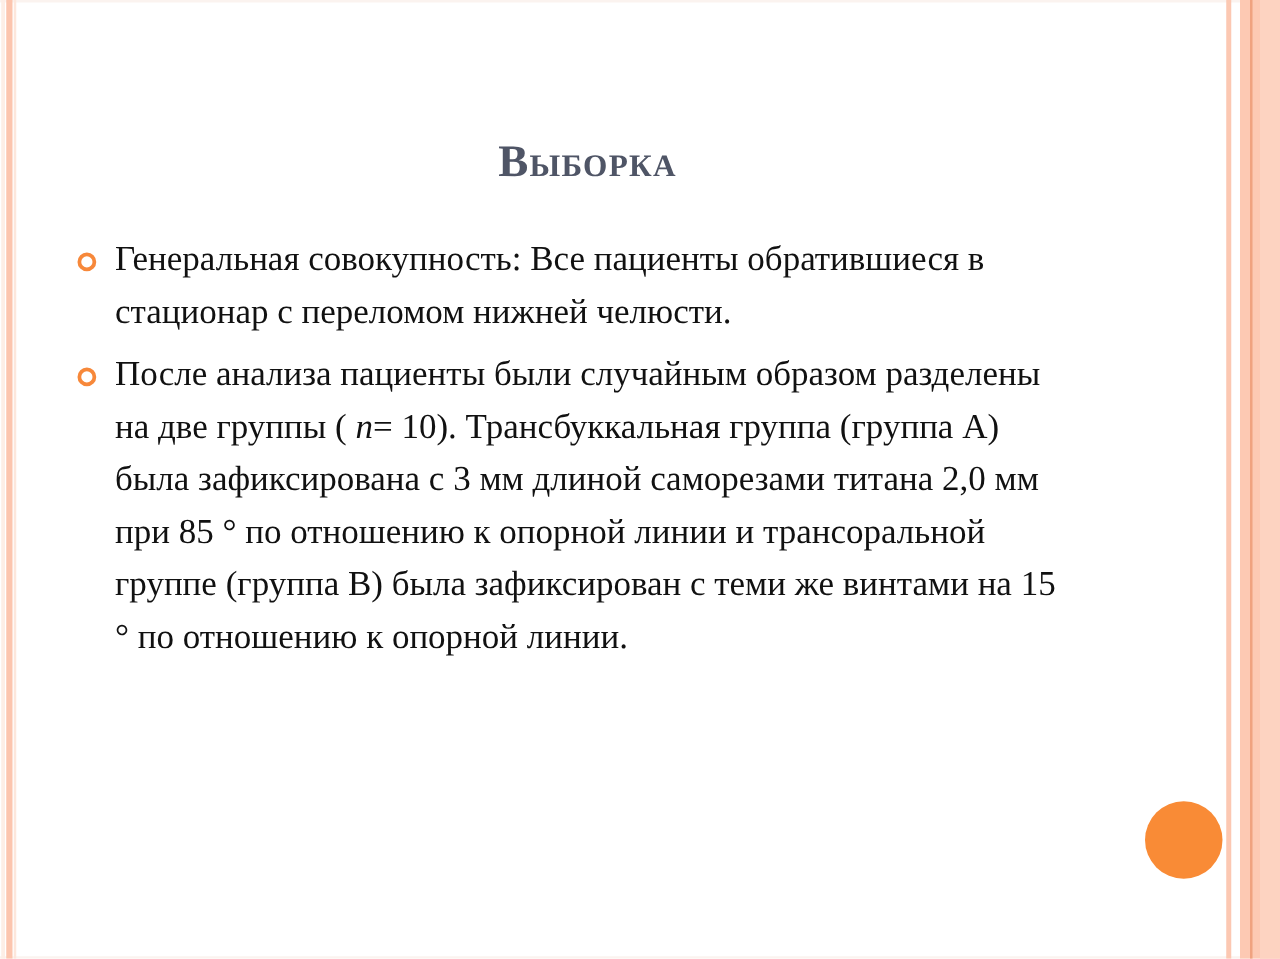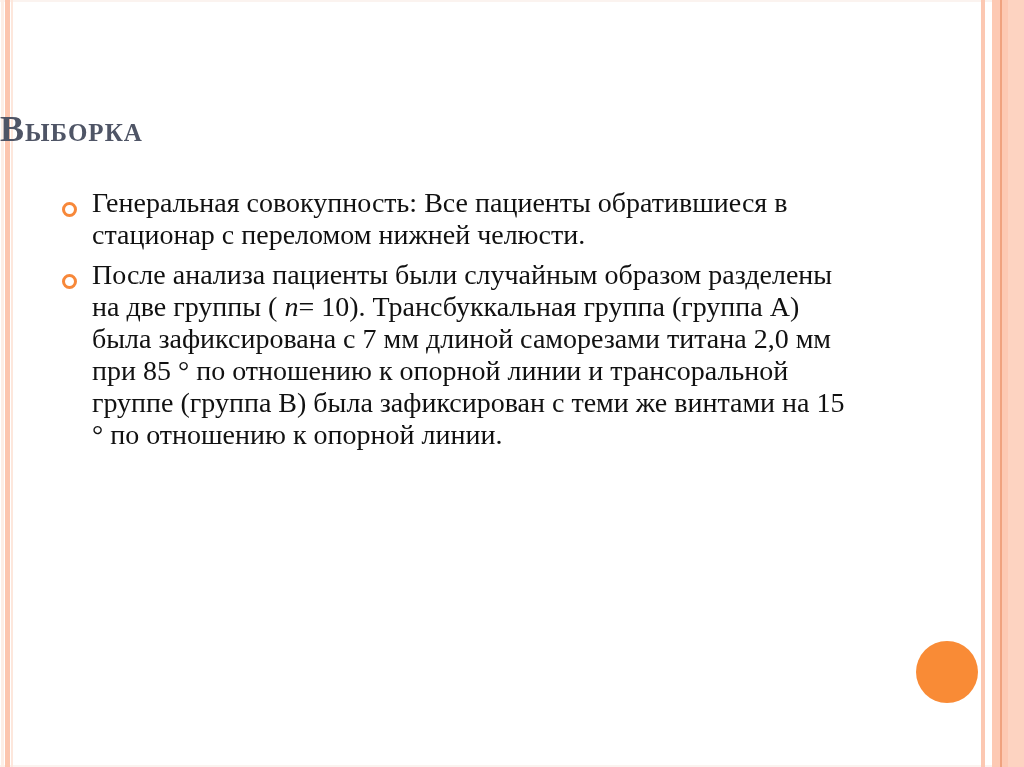--- a/index.html
+++ b/index.html
@@ -24,38 +24,38 @@
     .r2 { left: 992px; width: 32px; background: #fdc9b3; }
     .r3 { left: 1000px; width: 2px; background: #f0a27f; }
     .r4 { left: 1008px; width: 16px; background: #fdd3c1; }
     .topline { position: absolute; left: 0; right: 0; top: 0; height: 2px; background: #fbf3ef; }
     .bottomline { position: absolute; left: 0; right: 0; bottom: 0; height: 2px; background: #fbf3ef; }
 
     .title {
       position: absolute;
       left: 0; width: 940px;
       top: 108px;
-      text-align: left;
+      text-align: center;
       color: #4f5566;
       font-weight: bold;
       font-size: 36px;
       font-variant: small-caps;
       letter-spacing: 1px;
     }
     .content {
       position: absolute;
       left: 60px; top: 187px;
       width: 790px;
     }
     .item {
       position: relative;
       padding-left: 32px;
       margin-bottom: 8px;
       font-size: 28px;
-      line-height: 32px;
+      line-height: 42px;
       color: #111111;
     }
     .bullet {
       position: absolute;
       left: 2px; top: 15px;
       width: 9px; height: 9px;
       border: 3px solid #f7883a;
       border-radius: 50%;
       box-sizing: content-box;
     }
@@ -85,18 +85,18 @@
 
   <div class="title">Выборка</div>
 
   <div class="content">
     <div class="item">
       <span class="bullet"></span>
       <span>Генеральная совокупность: Все пациенты обратившиеся в стационар с переломом нижней челюсти.</span>
     </div>
     <div class="item">
       <span class="bullet"></span>
-      <span>После анализа пациенты были случайным образом разделены на две группы ( </span><i>n</i><span>= 10). Трансбуккальная группа (группа А) была зафиксирована с 7 мм длиной саморезами титана 2,0 мм при 85 ° по отношению к опорной линии и трансоральной группе (группа В) была зафиксирован с теми же винтами на 15 ° по отношению к опорной линии.</span>
+      <span>После анализа пациенты были случайным образом разделены на две группы ( </span><i>n</i><span>= 10). Трансбуккальная группа (группа А) была зафиксирована с 3 мм длиной саморезами титана 2,0 мм при 85 ° по отношению к опорной линии и трансоральной группе (группа В) была зафиксирован с теми же винтами на 15 ° по отношению к опорной линии.</span>
     </div>
   </div>
 
   <div class="dot-circle"></div>
 </div>
 
 </body></html>

